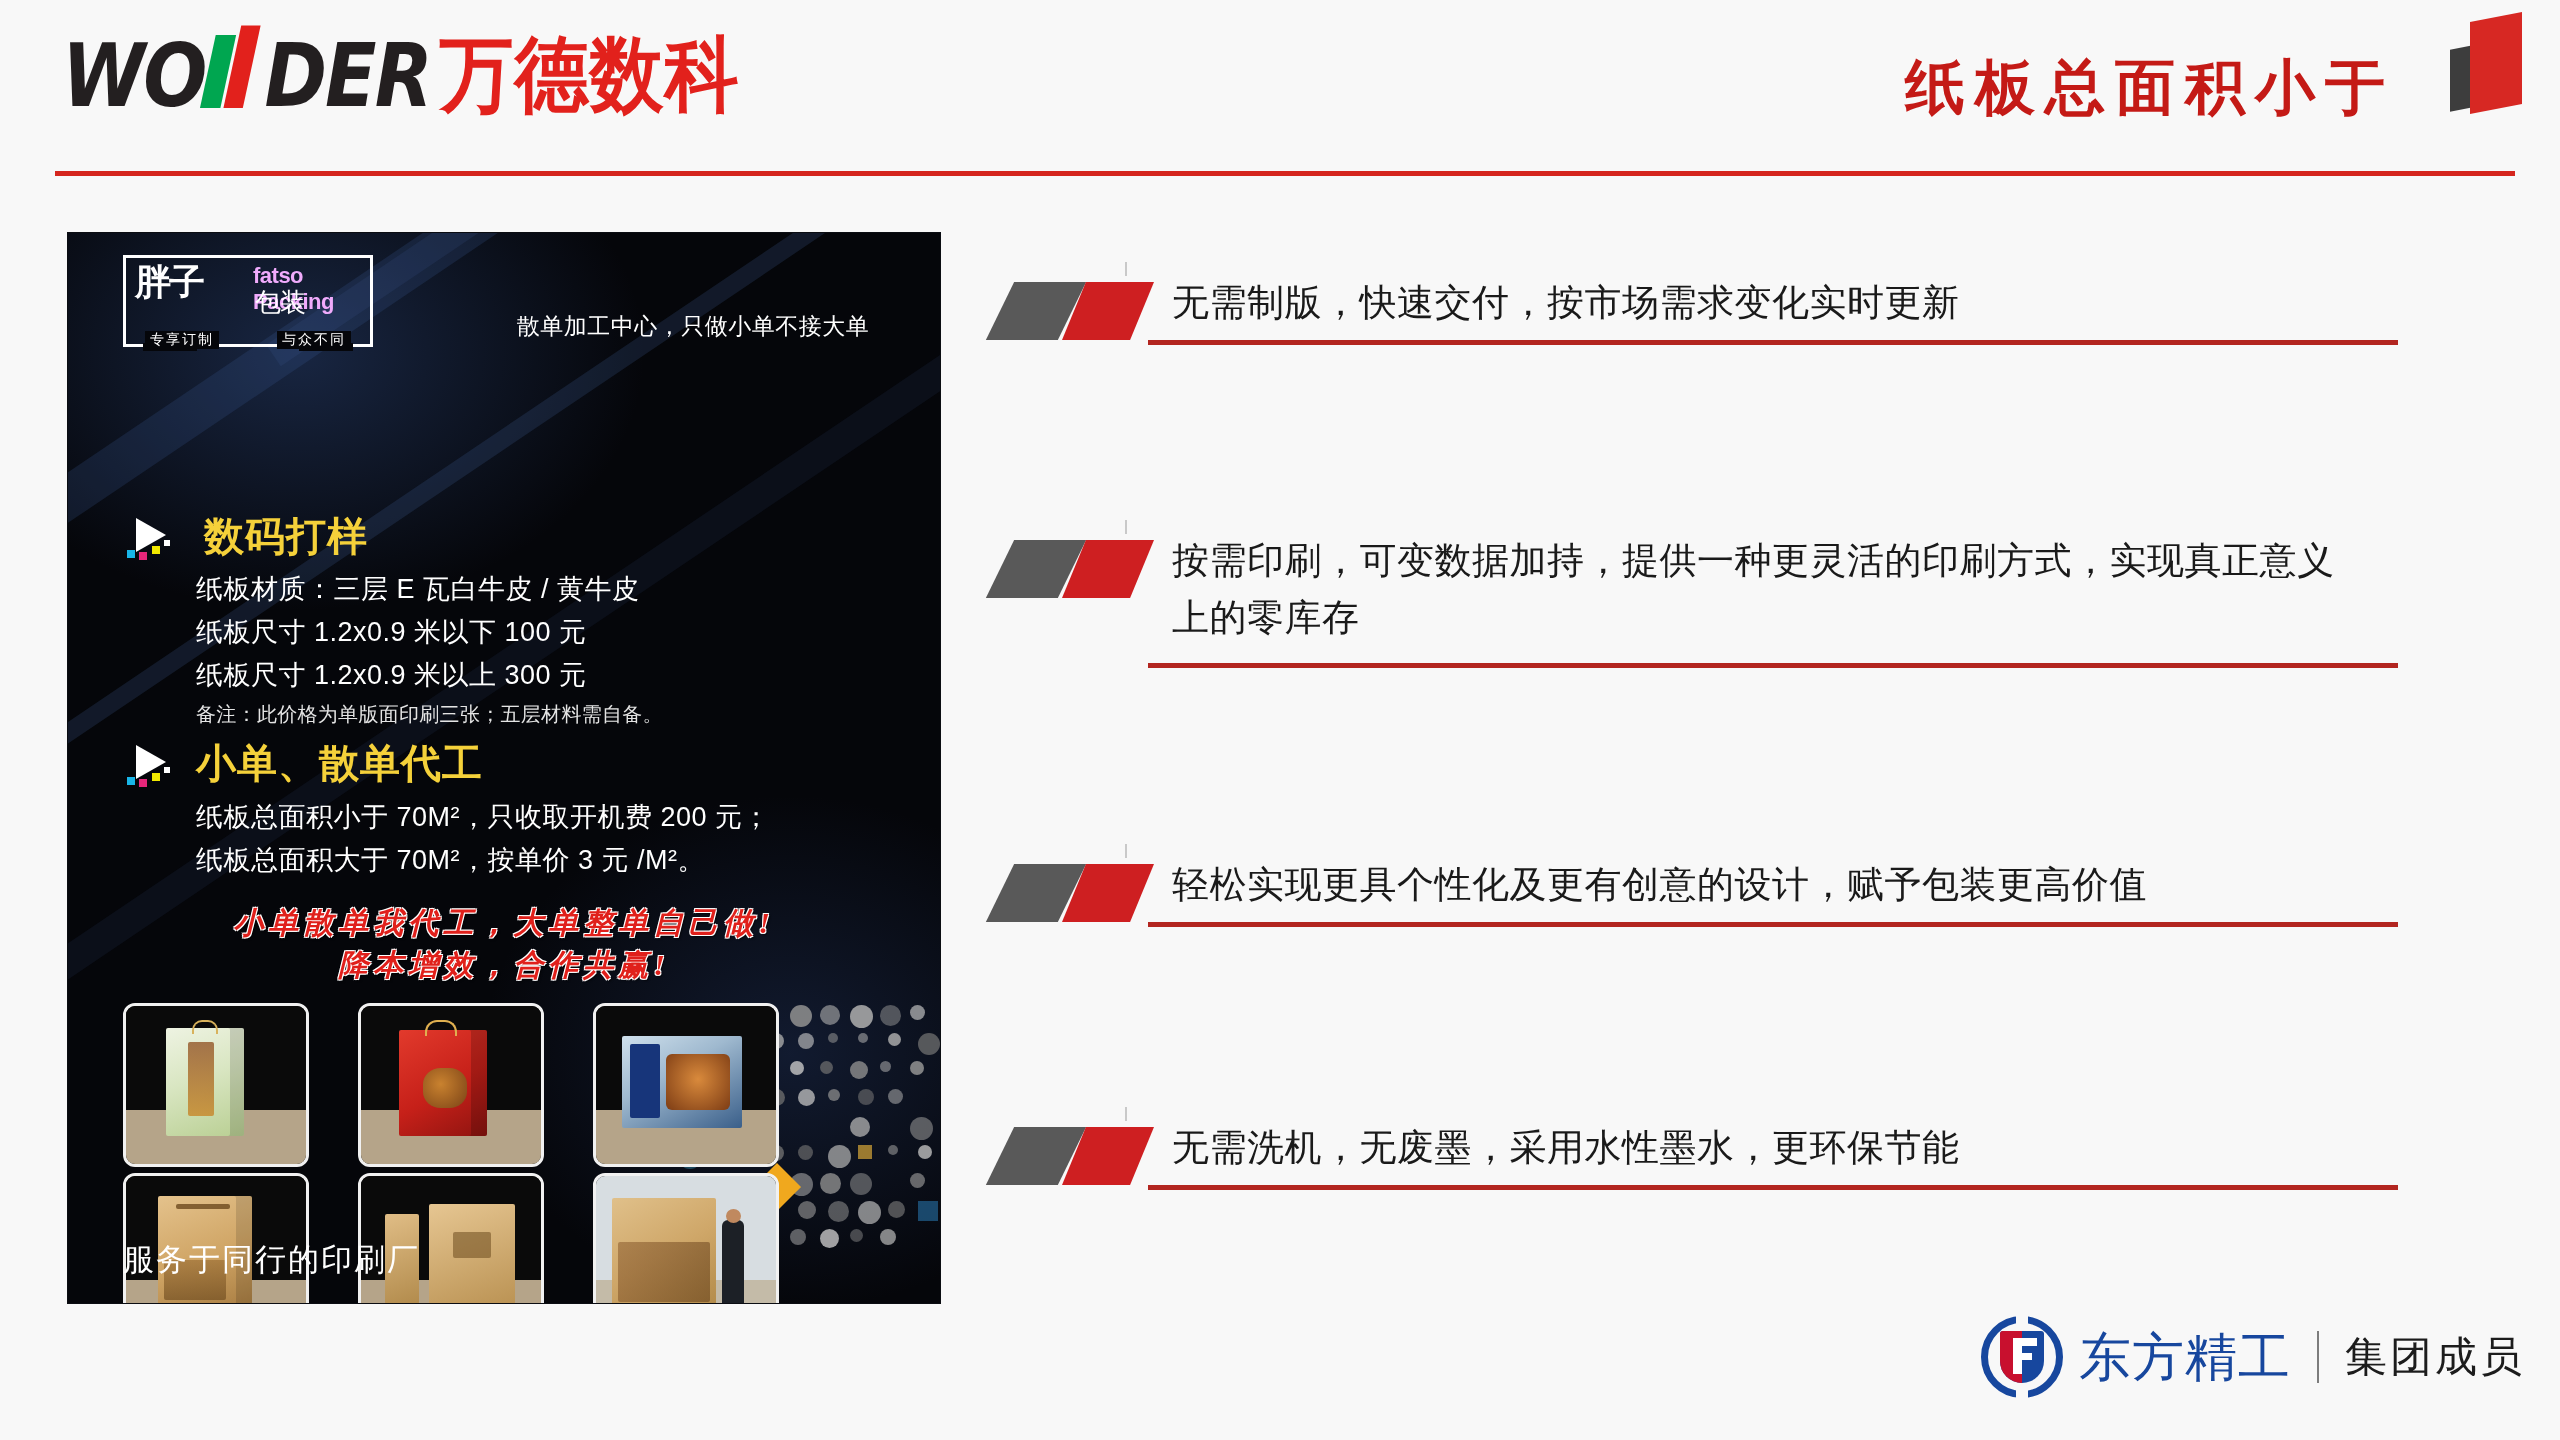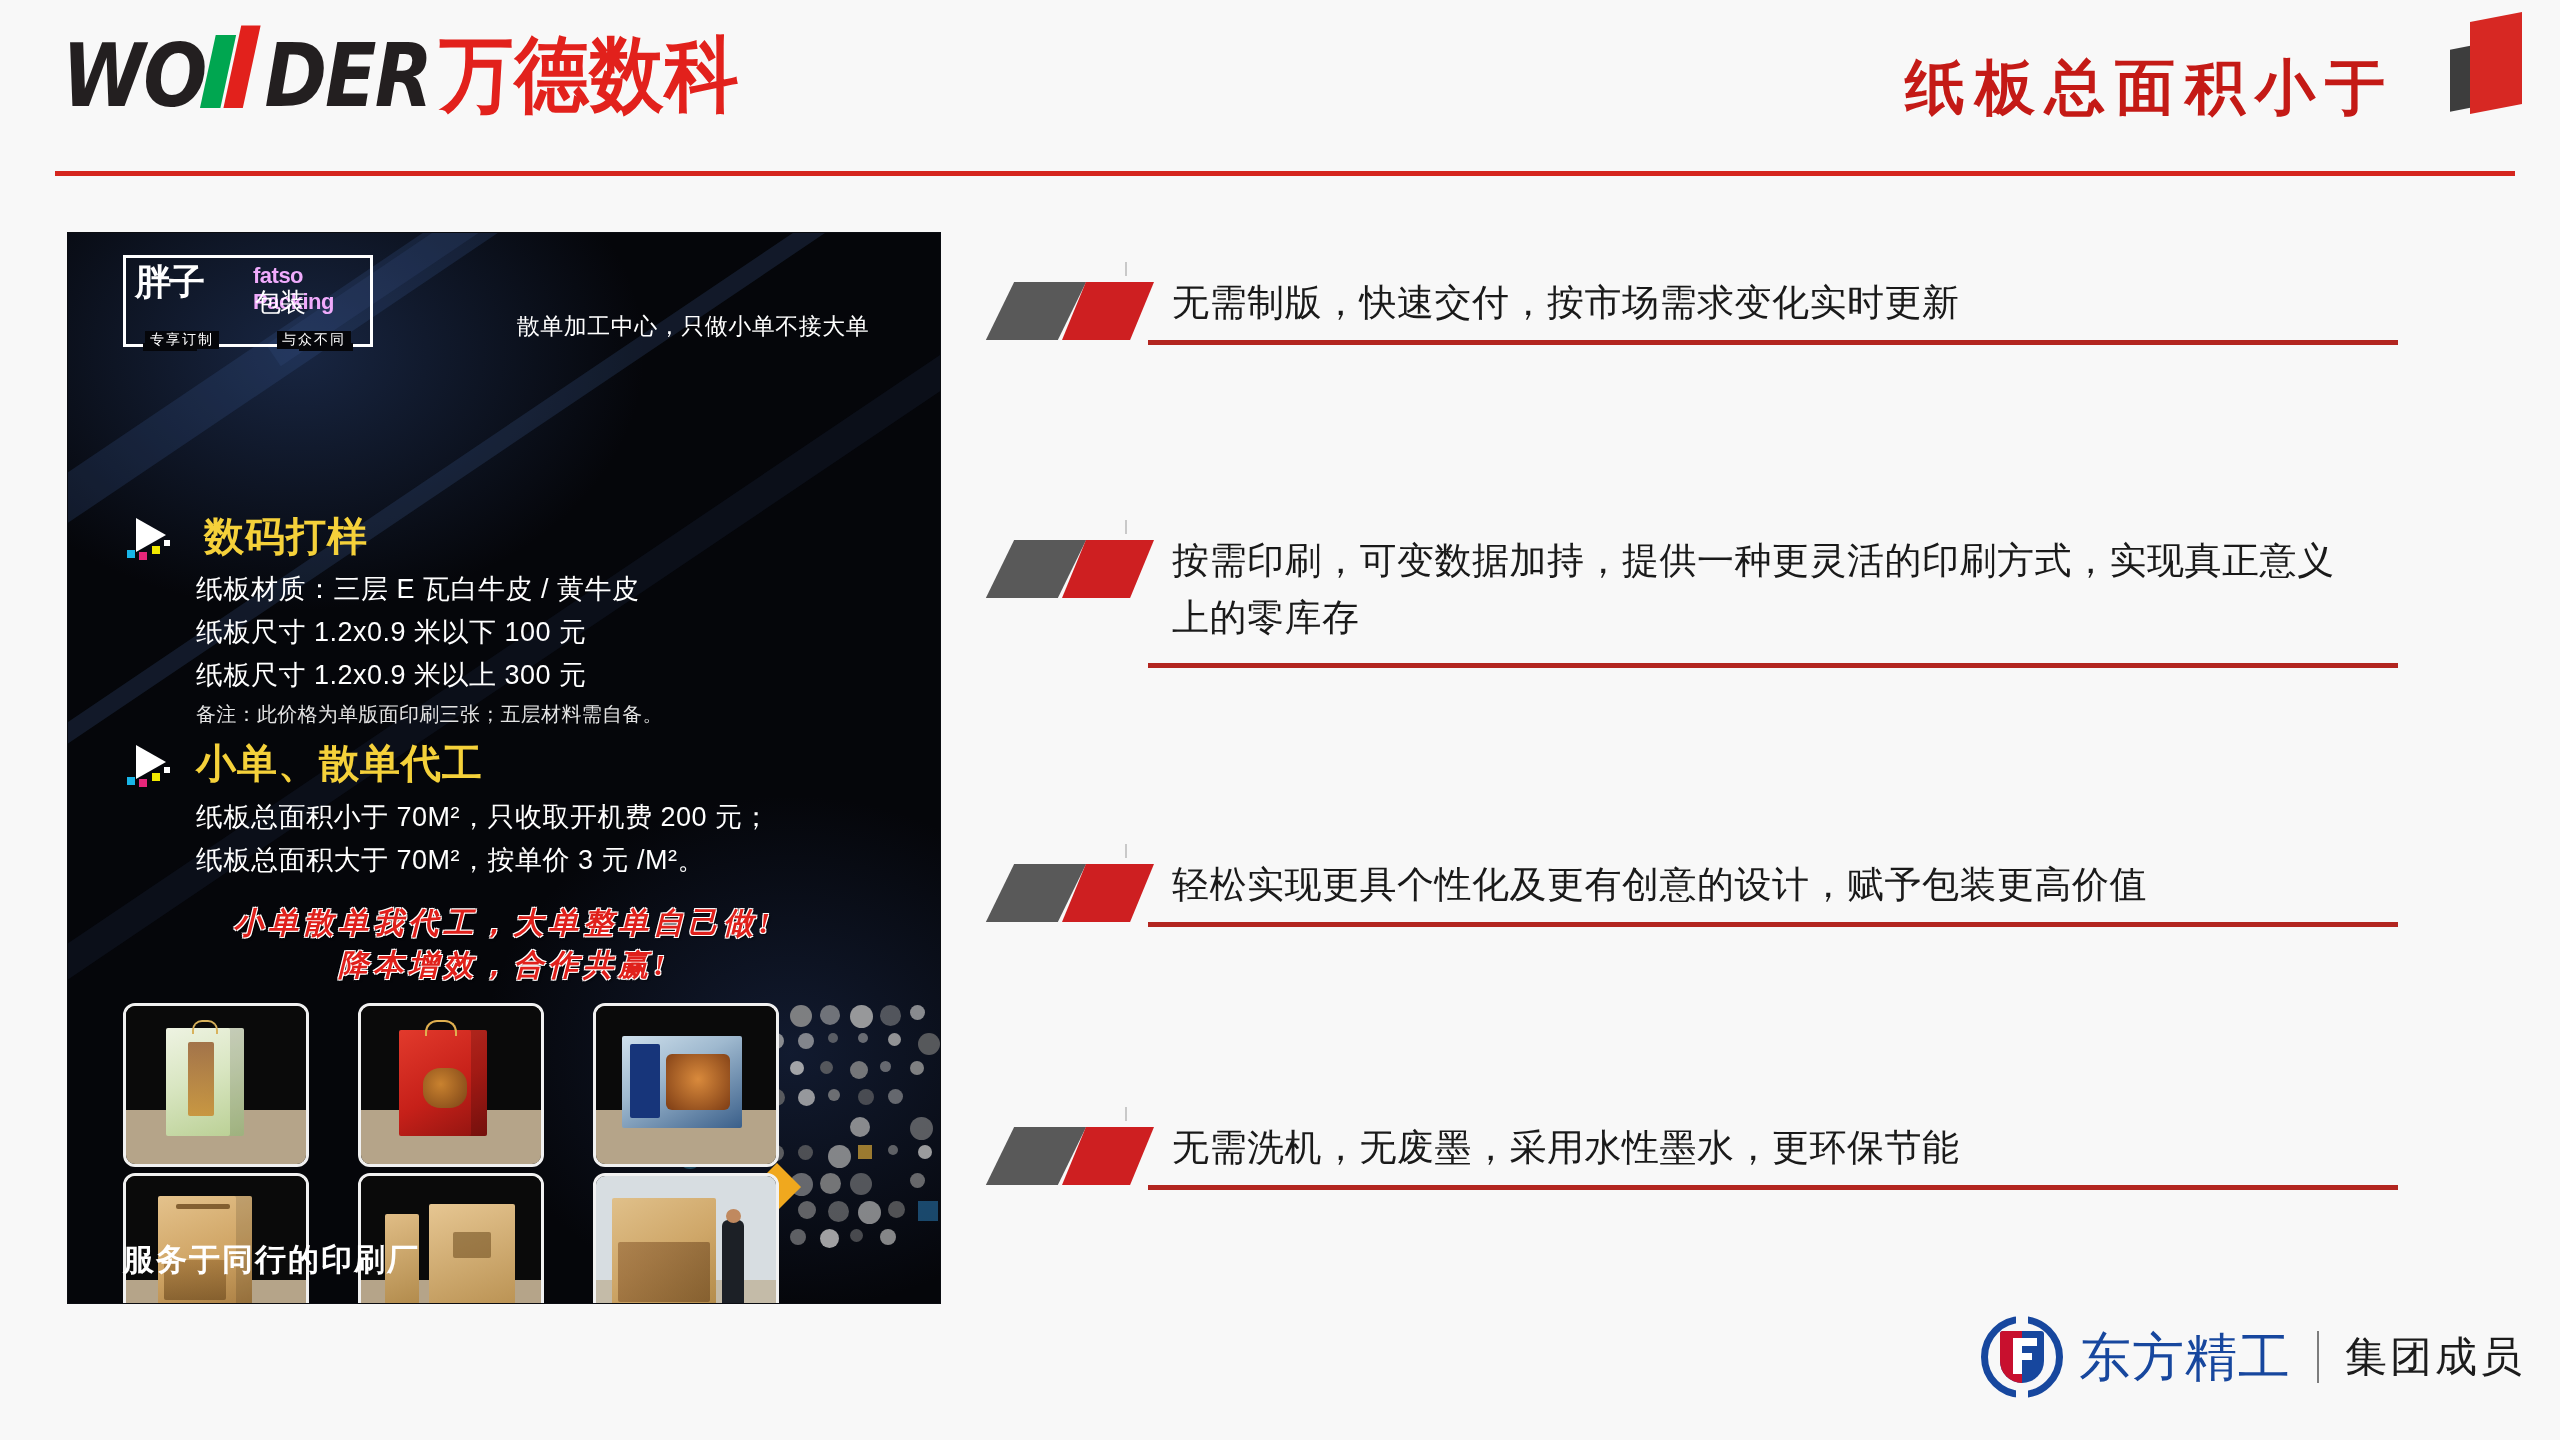--- a/index.html
+++ b/index.html
@@ -162,21 +162,21 @@
     position:absolute;border-radius:12px;overflow:hidden;
     border:3px solid #f1f1f1;background:#111;
   }
   .ph-inner{position:absolute;left:0;top:0;right:0;bottom:0;}
   .ph-floor{position:absolute;left:0;bottom:0;width:100%;height:34%;background:#b5a489;}
   .ph-wall{position:absolute;left:0;top:0;width:100%;height:66%;background:#0a0a0a;}
   .ph-box{position:absolute;border-radius:2px;}
 
   #poster-caption{
     position:absolute;left:55px;bottom:22px;
-    font-size:31px;font-weight:bold;color:#ffffff;letter-spacing:2px;
+    font-size:31px;font-weight:normal;color:#ffffff;letter-spacing:2px;
   }
 
   
   #bullets{position:absolute;left:1000px;top:280px;width:1420px;height:1010px;}
   .bullet{position:absolute;left:0;width:1420px;}
   .b-mark{position:absolute;left:0;top:0;width:170px;height:62px;}
   .b-mark .bm-gray{
     position:absolute;left:0;top:2px;width:72px;height:58px;
     background:#595959;transform:skewX(-26deg);
   }

